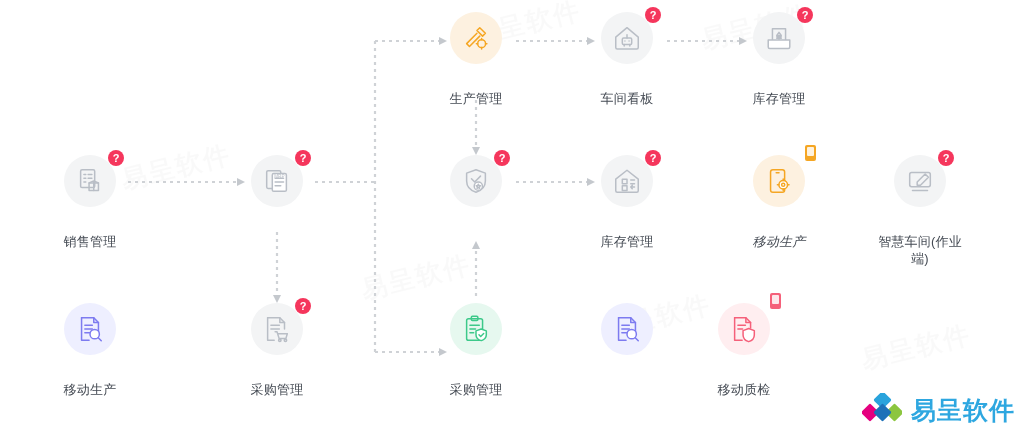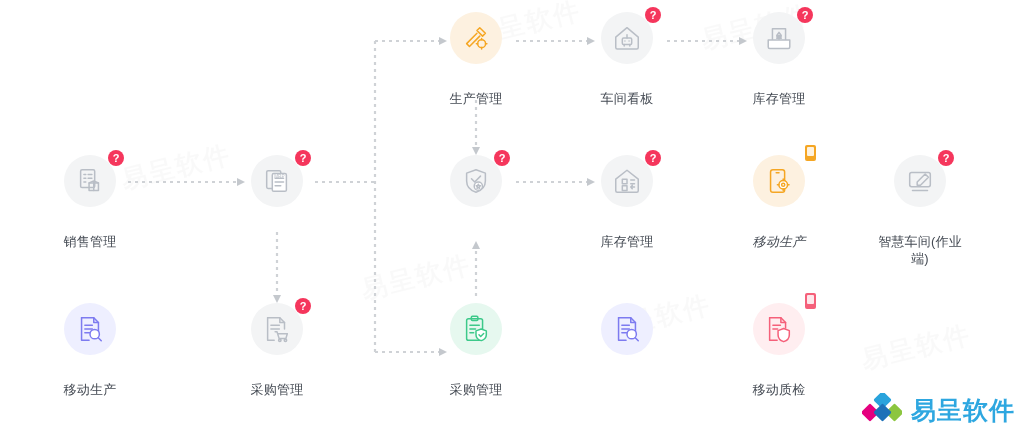--- a/index.html
+++ b/index.html
@@ -295,21 +295,21 @@
           <svg viewBox="0 0 32 32" width="30" height="30">
             <path d="M7 4h13l5 5v10" stroke="#7d7bf0" fill="none" stroke-width="1.6" stroke-linecap="round" stroke-linejoin="round"></path>
             <path d="M7 4v24h8" stroke="#7d7bf0" fill="none" stroke-width="1.6" stroke-linecap="round" stroke-linejoin="round"></path>
             <path d="M20 4v5h5" stroke="#7d7bf0" fill="none" stroke-width="1.6" stroke-linecap="round" stroke-linejoin="round"></path>
             <path d="M10.5 12h8M10.5 16h8M10.5 20h5" stroke="#7d7bf0" fill="none" stroke-width="1.6" stroke-linecap="round" stroke-linejoin="round"></path>
             <circle cx="21" cy="21.5" r="5" fill="#fff" stroke="#7d7bf0" stroke-width="1.6" stroke-linecap="round" stroke-linejoin="round"></circle>
             <path d="M24.8 25.3L28 28.5" stroke="#7d7bf0" fill="none" stroke-width="1.6" stroke-linecap="round" stroke-linejoin="round"></path>
           </svg>
         </div>
       </div>
-      <div class="node" style="left: 779px; top: 303px;">
+      <div class="node" style="left: 744px; top: 303px;">
         <div class="node-disc" style="background: rgb(255, 238, 240);">
           <svg viewBox="0 0 32 32" width="30" height="30">
             <path d="M6 4h12l5 5v6" stroke="#f5607a" fill="none" stroke-width="1.6" stroke-linecap="round" stroke-linejoin="round"></path>
             <path d="M6 4v24h8" stroke="#f5607a" fill="none" stroke-width="1.6" stroke-linecap="round" stroke-linejoin="round"></path>
             <path d="M18 4v5h5" stroke="#f5607a" fill="none" stroke-width="1.6" stroke-linecap="round" stroke-linejoin="round"></path>
             <path d="M9.5 12h8M9.5 16h5" stroke="#f5607a" fill="none" stroke-width="1.6" stroke-linecap="round" stroke-linejoin="round"></path>
             <path d="M21 15.5l6 2.2v4.6c0 3.8-2.6 6-6 7.2-3.4-1.2-6-3.4-6-7.2v-4.6z" fill="#fff" stroke="#f5607a" stroke-width="1.6" stroke-linecap="round" stroke-linejoin="round"></path>
           </svg>
           <span class="badge-phone" style="background: rgb(245, 96, 122);"></span>
         </div>

